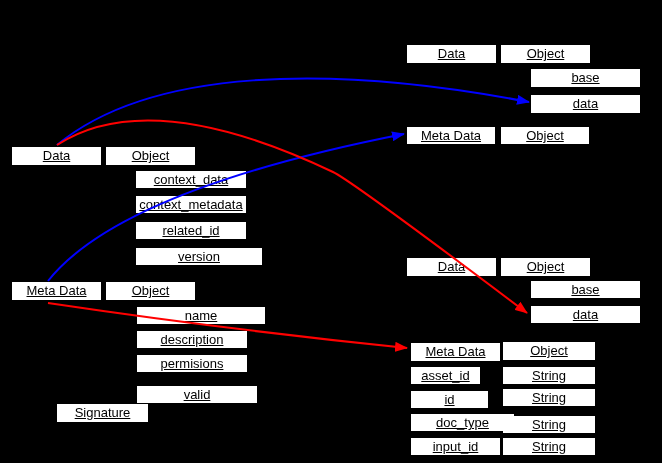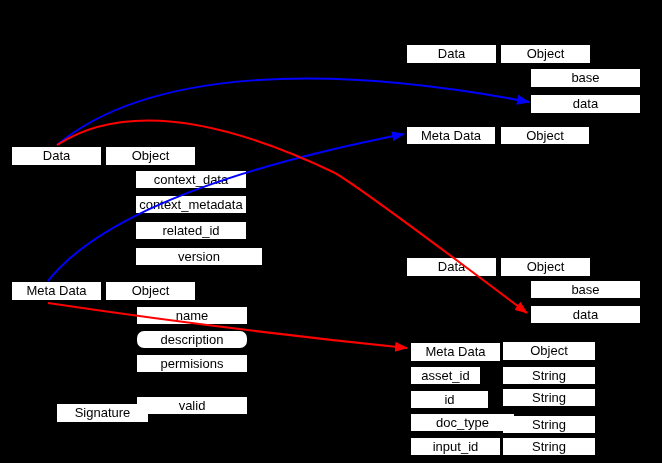--- a/index.html
+++ b/index.html
@@ -11,20 +11,21 @@
     font-family:"Liberation Sans", sans-serif;
   }
   .box{
     position:absolute;
     background:#ffffff;
     color:#000000;
     font-size:13px;
     text-align:center;
     white-space:nowrap;
     overflow:visible;
+    text-decoration:underline;
   }
   .h18{height:18px;line-height:18px;}
   .h17{height:17px;line-height:17px;}
   .arrows{
     position:absolute;left:0;top:0;z-index:3;
     pointer-events:none;
   }
   .arrow-blue{stroke:#0000ff;stroke-width:2;fill:none;}
   .arrow-red{stroke:#ff0000;stroke-width:2;fill:none;}
 </style>
@@ -35,24 +36,24 @@
 
   <div class="box h18" style="left:12px;top:147px;width:89px;">Data</div>
   <div class="box h18" style="left:106px;top:147px;width:89px;">Object</div>
   <div class="box h17" style="left:136px;top:171px;width:110px;">context_data</div>
   <div class="box h17" style="left:136px;top:222px;width:110px;">related_id</div>
   <div class="box h17" style="left:136px;top:196px;width:110px;">context_metadata</div>
   <div class="box h17" style="left:136px;top:248px;width:126px;">version</div>
 
   <div class="box h18" style="left:12px;top:282px;width:89px;">Meta Data</div>
   <div class="box h18" style="left:106px;top:282px;width:89px;">Object</div>
-  <div class="box h17" style="left:137px;top:307px;width:110px;">name</div>
-  <div class="box h17" style="left:137px;top:331px;width:110px;border-radius:7px;">description</div>
+  <div class="box h17" style="left:137px;top:307px;width:128px;">name</div>
+  <div class="box h17" style="left:137px;top:331px;width:110px;">description</div>
   <div class="box h17" style="left:137px;top:355px;width:110px;">permisions</div>
-  <div class="box h17" style="left:137px;top:397px;width:110px;">valid</div>
+  <div class="box h17" style="left:137px;top:386px;width:120px;">valid</div>
 
   <div class="box h18" style="left:12px;top:404px;width:91px;margin-left:45px;">Signature</div>
 
   <div class="box h18" style="left:407px;top:45px;width:89px;">Data</div>
   <div class="box h18" style="left:501px;top:45px;width:89px;">Object</div>
   <div class="box h18" style="left:531px;top:69px;width:109px;">base</div>
   <div class="box h18" style="left:531px;top:95px;width:109px;">data</div>
 
   <div class="box h17" style="left:407px;top:127px;width:88px;">Meta Data</div>
   <div class="box h17" style="left:501px;top:127px;width:88px;">Object</div>

